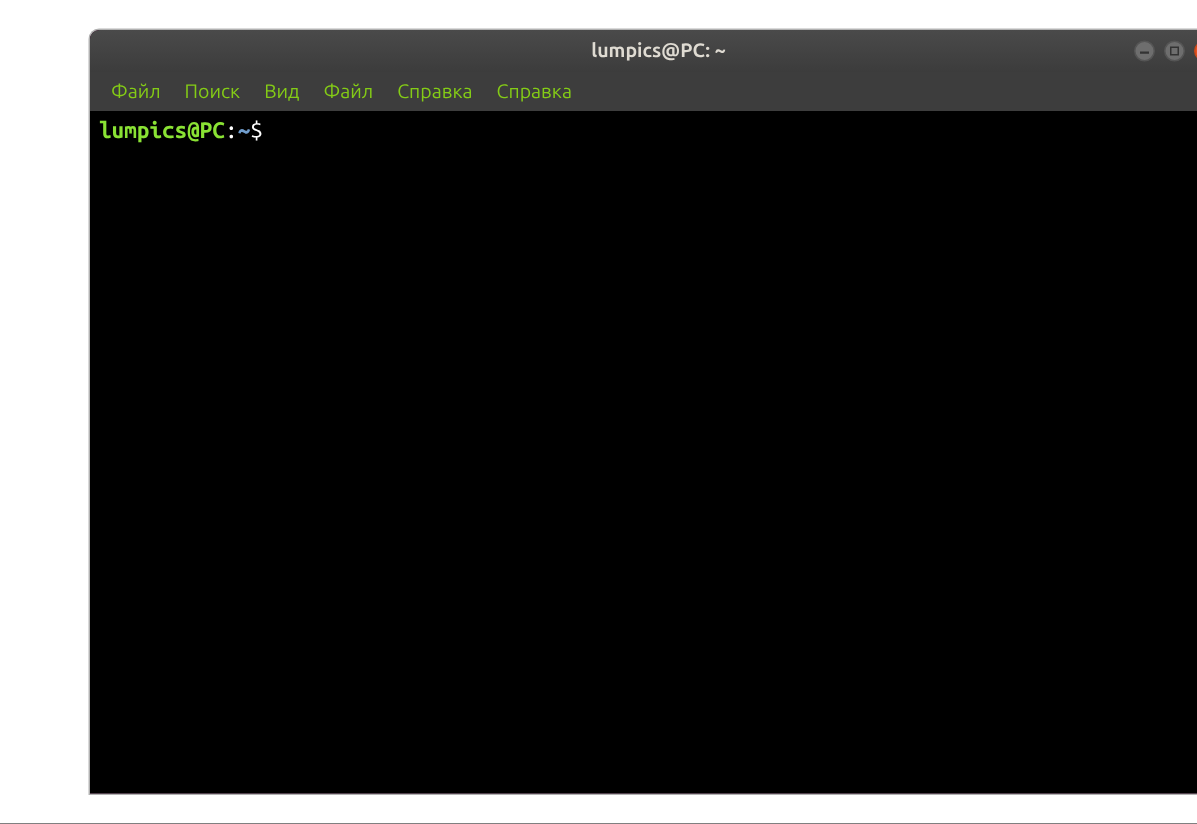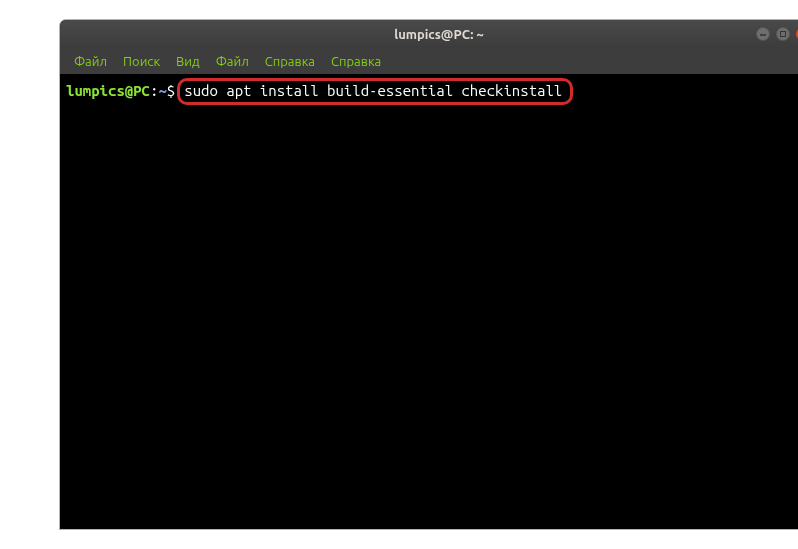--- a/index.html
+++ b/index.html
@@ -148,16 +148,15 @@
     <span class="menu-item">Поиск</span>
     <span class="menu-item">Вид</span>
     <span class="menu-item">Файл</span>
     <span class="menu-item">Справка</span>
     <span class="menu-item">Справка</span>
   </div>
 
   <div class="terminal-body">
     <div class="terminal-line">
       <span class="prompt-user">lumpics@PC</span><span class="prompt-colon">:</span><span class="prompt-path">~</span><span class="prompt-dollar">$</span>
-      <span class="command-highlight">sudo apt install build-essential checkinstall</span>
     </div>
   </div>
 </div>
 
 </body></html>

